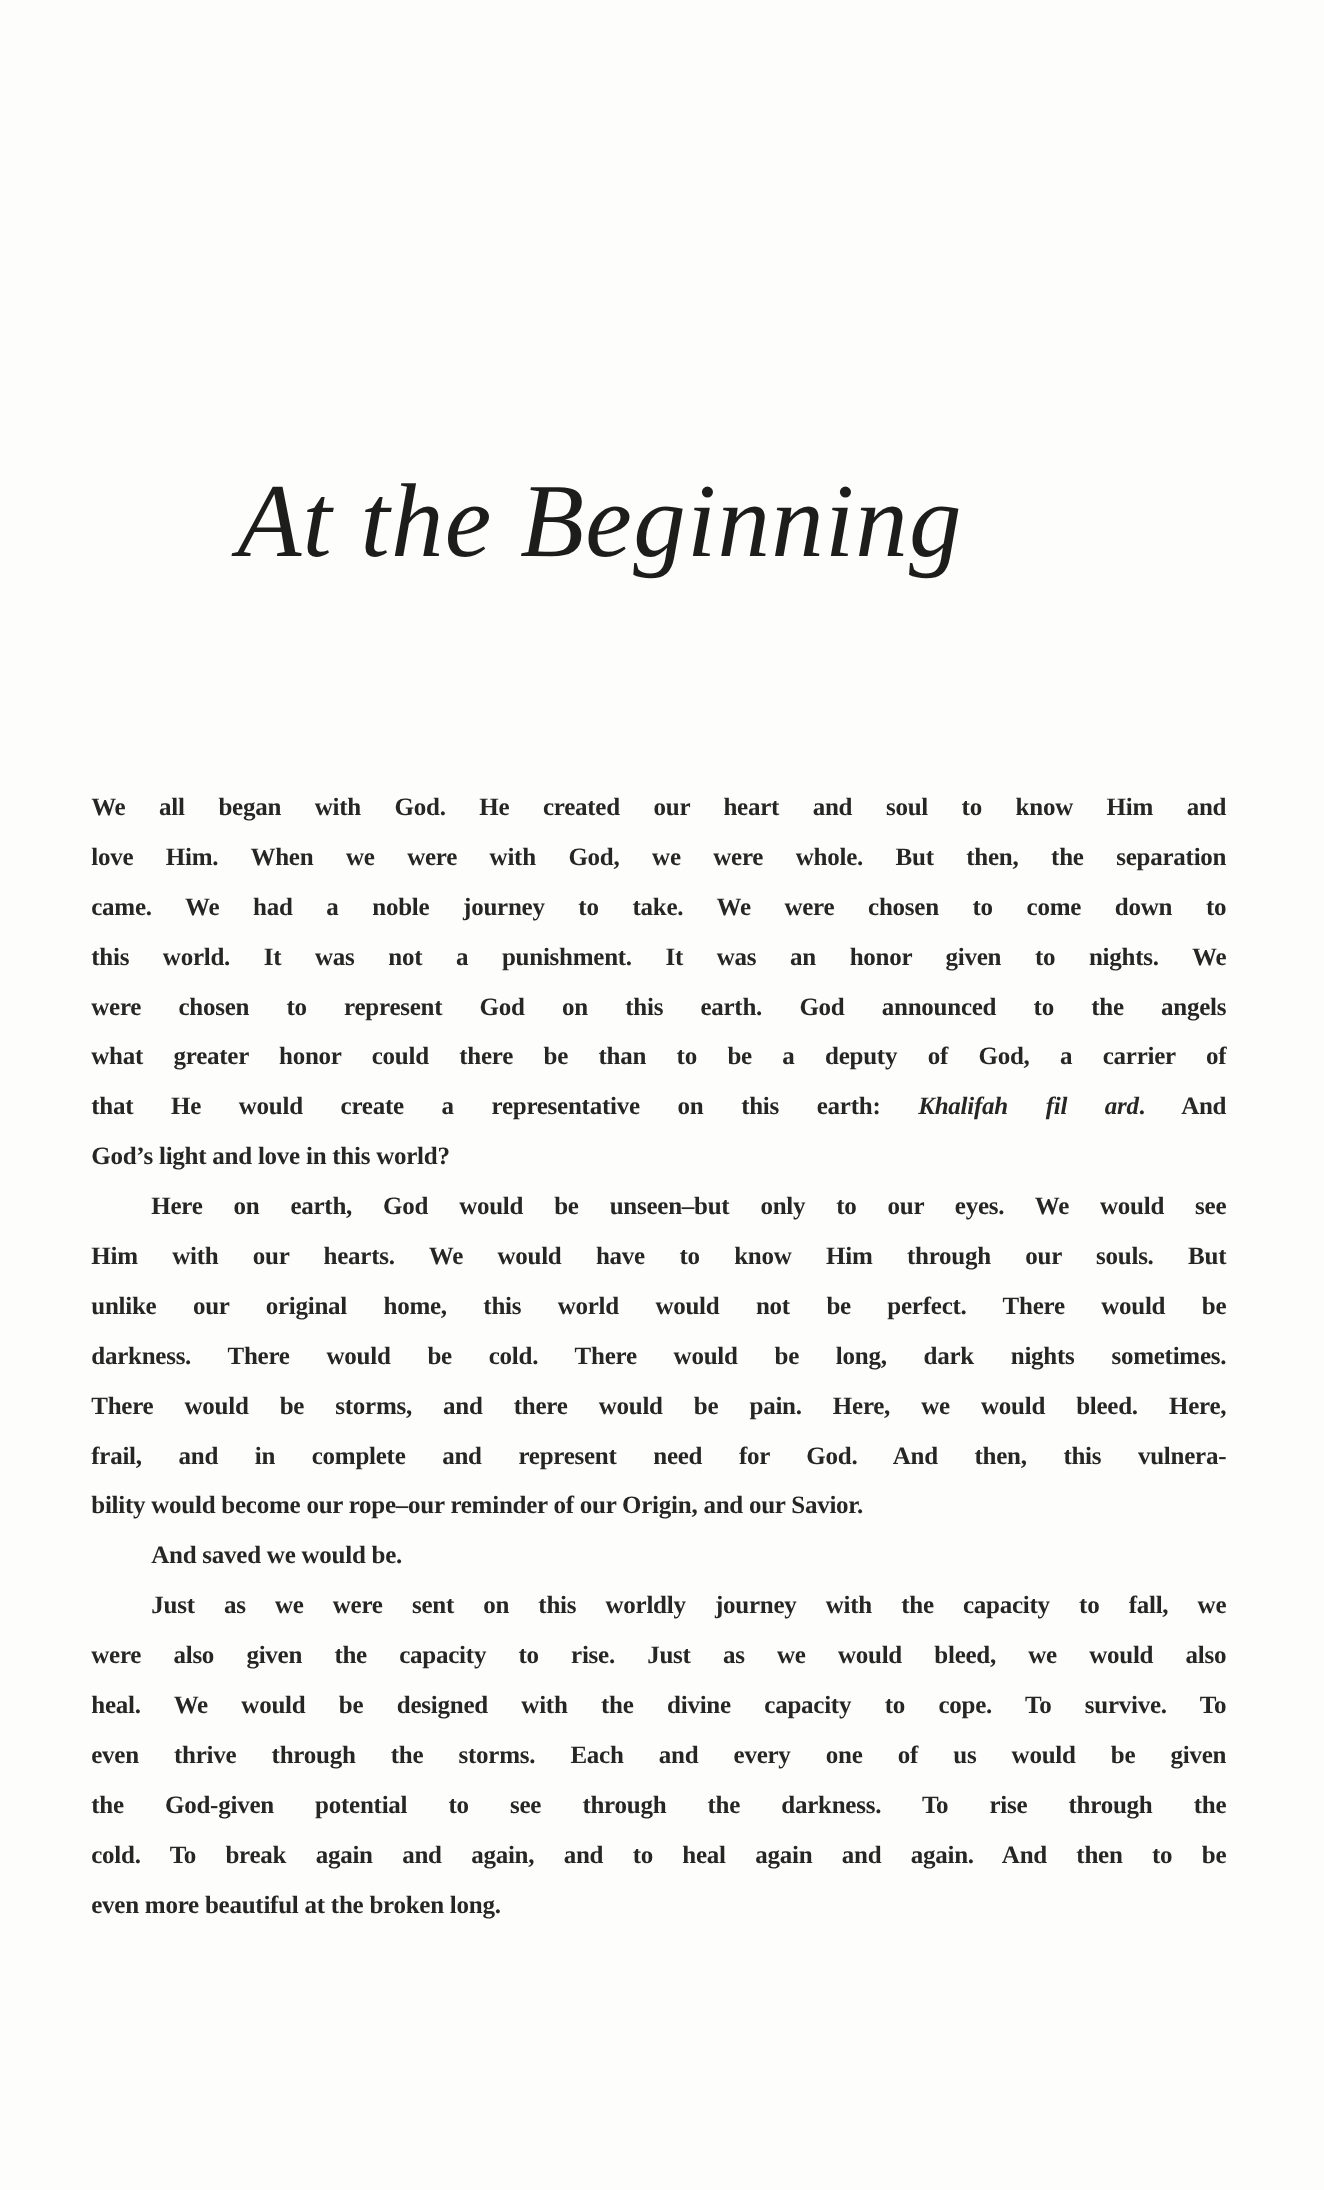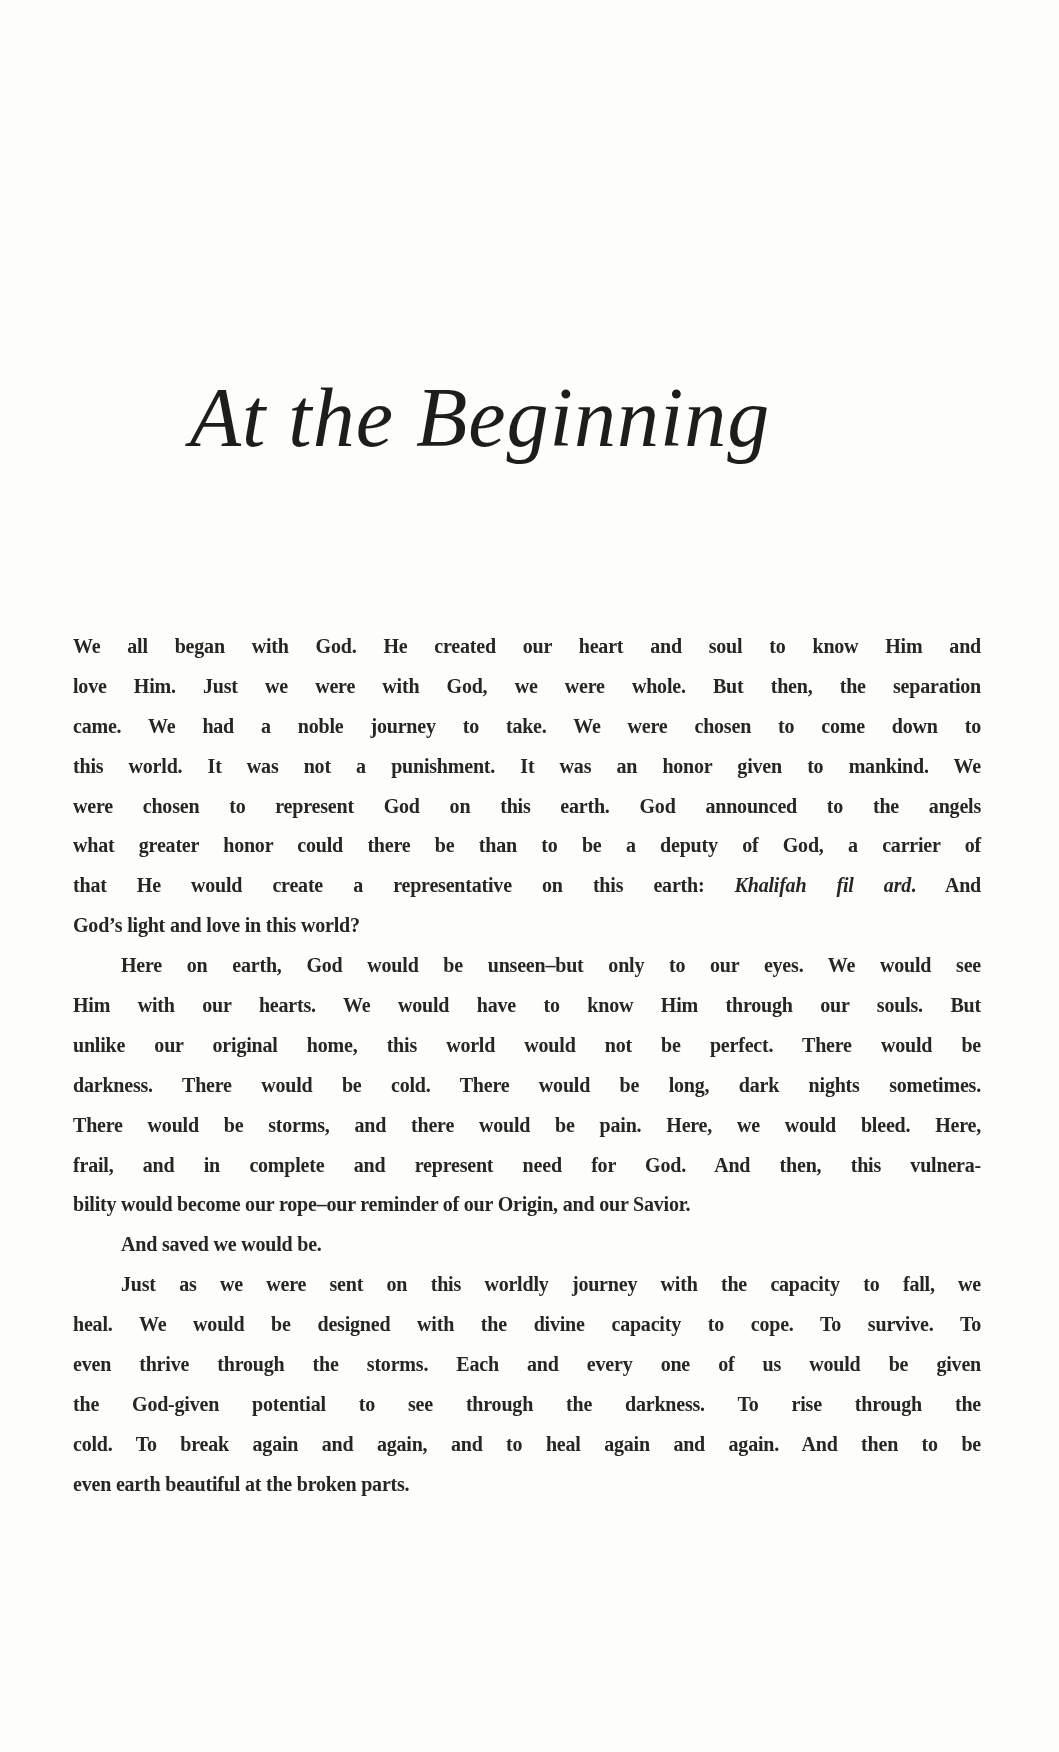--- a/index.html
+++ b/index.html
@@ -76,23 +76,23 @@
 <div class="page">
 
   <div class="scan-edge"></div>
 
   <h1 class="chapter-title">At the Beginning</h1>
 
   <div class="text-block">
 
     <div class="para">
       <div class="line">We all began with God. He created our heart and soul to know Him and</div>
-      <div class="line">love Him. Just we were with God, we were whole. But then, the separation</div>
+      <div class="line">love Him. When we were with God, we were whole. But then, the separation</div>
       <div class="line">came. We had a noble journey to take. We were chosen to come down to</div>
-      <div class="line">this world. It was not a punishment. It was an honor given to mankind. We</div>
+      <div class="line">this world. It was not a punishment. It was an honor given to nights. We</div>
       <div class="line">were chosen to represent God on this earth. God announced to the angels</div>
       <div class="line">what greater honor could there be than to be a deputy of God, a carrier of</div>
       <div class="line"><span>that He would create a representative on this earth: </span><em>Khalifah fil ard</em><span>. And</span></div>
       <div class="line last">God’s light and love in this world?</div>
     </div>
 
     <div class="para">
       <div class="line indented">Here on earth, God would be unseen–but only to our eyes. We would see</div>
       <div class="line">Him with our hearts. We would have to know Him through our souls. But</div>
       <div class="line">unlike our original home, this world would not be perfect. There would be</div>
@@ -101,21 +101,22 @@
       <div class="line">frail, and in complete and represent need for God. And then, this vulnera-</div>
       <div class="line last">bility would become our rope–our reminder of our Origin, and our Savior.</div>
     </div>
 
     <div class="para">
       <div class="line last indented">And saved we would be.</div>
     </div>
 
     <div class="para">
       <div class="line indented">Just as we were sent on this worldly journey with the capacity to fall, we</div>
+      <div class="line">were also given the capacity to rise. Just as we would bleed, we would also</div>
       <div class="line">heal. We would be designed with the divine capacity to cope. To survive. To</div>
       <div class="line">even thrive through the storms. Each and every one of us would be given</div>
       <div class="line">the God-given potential to see through the darkness. To rise through the</div>
       <div class="line">cold. To break again and again, and to heal again and again. And then to be</div>
-      <div class="line last">even earth beautiful at the broken parts.</div>
+      <div class="line last">even more beautiful at the broken long.</div>
     </div>
 
   </div>
 </div>
 
 </body></html>

